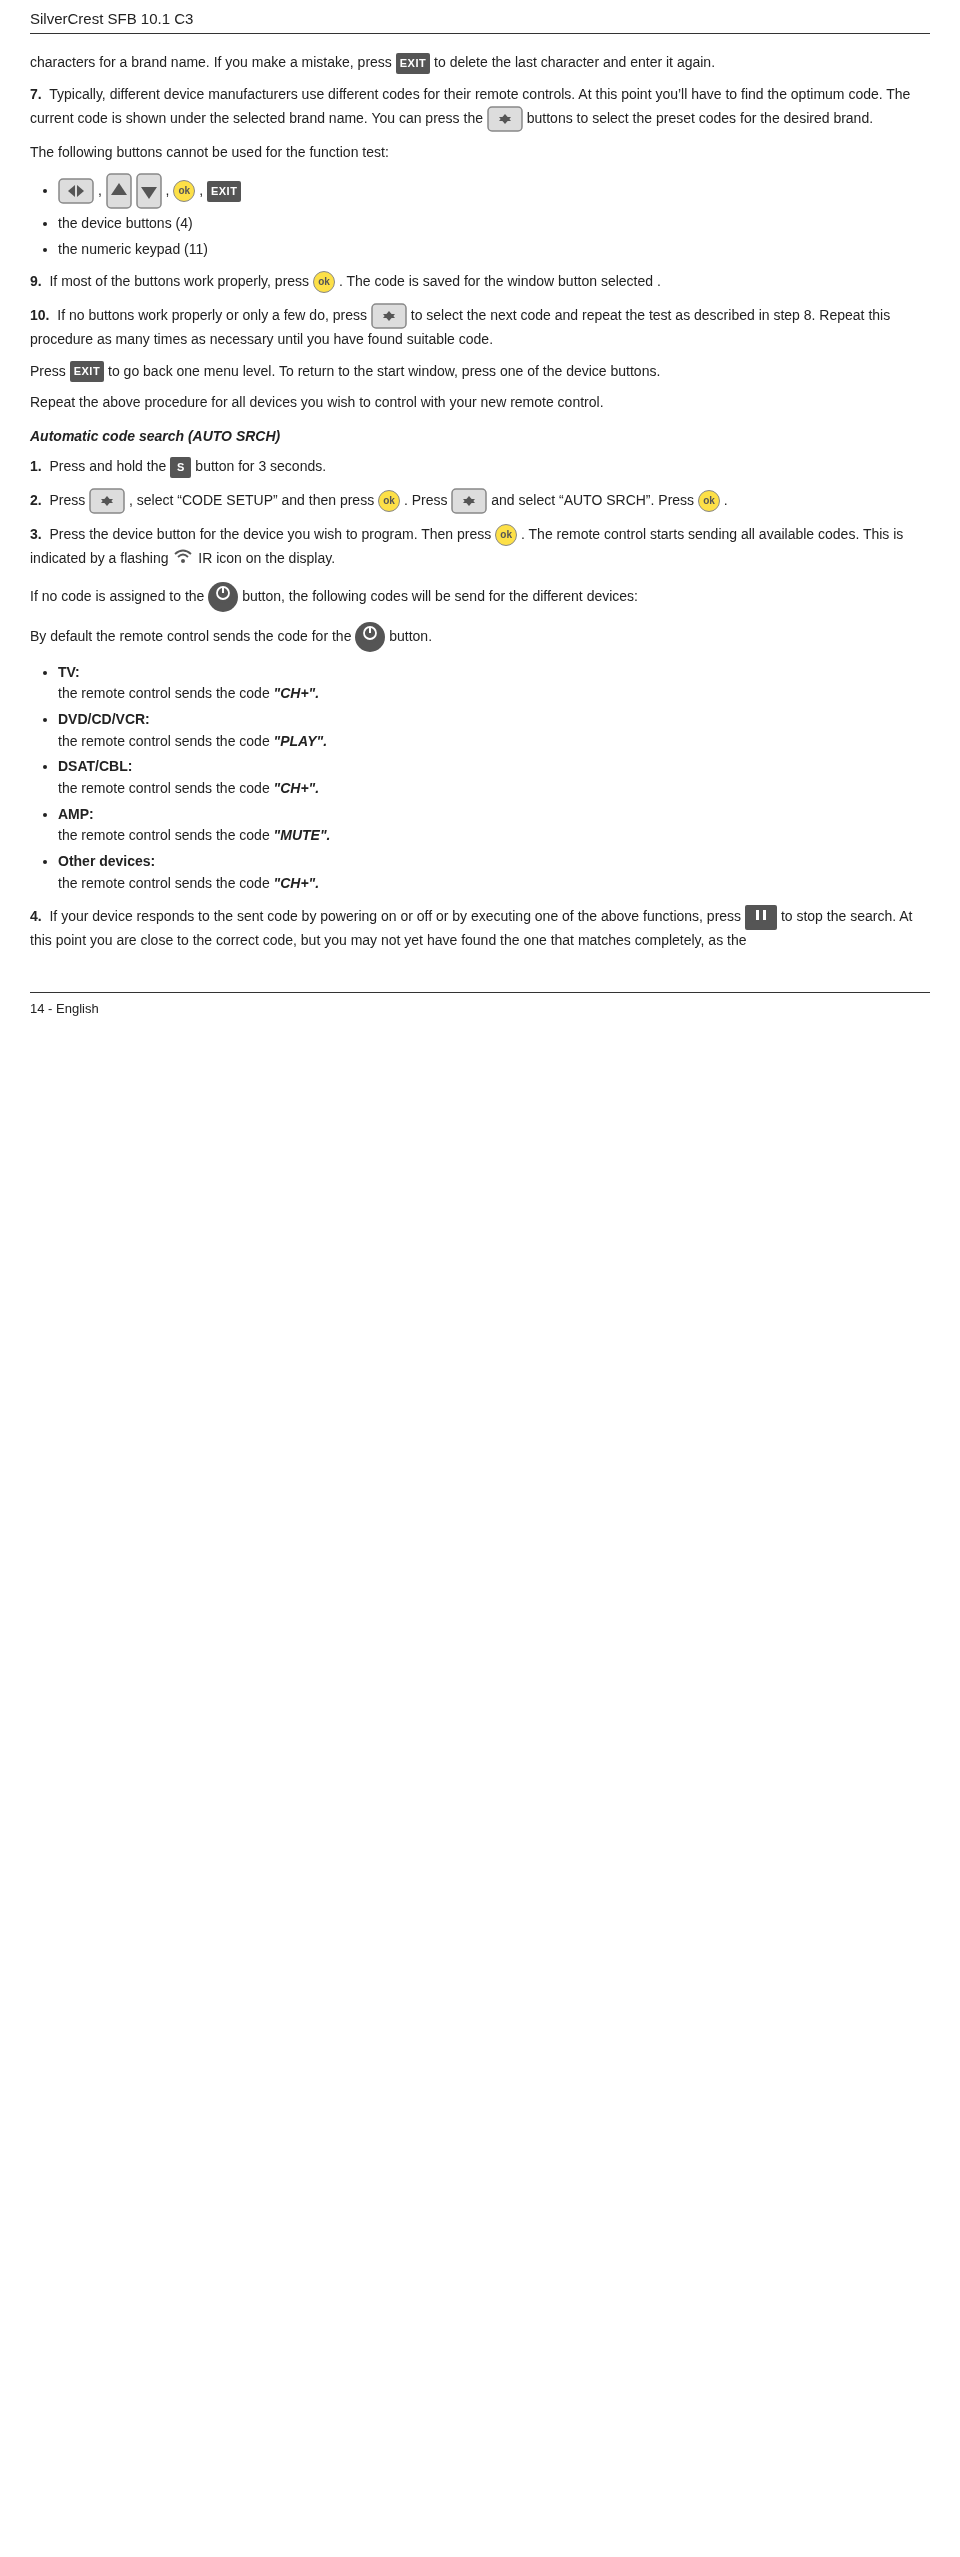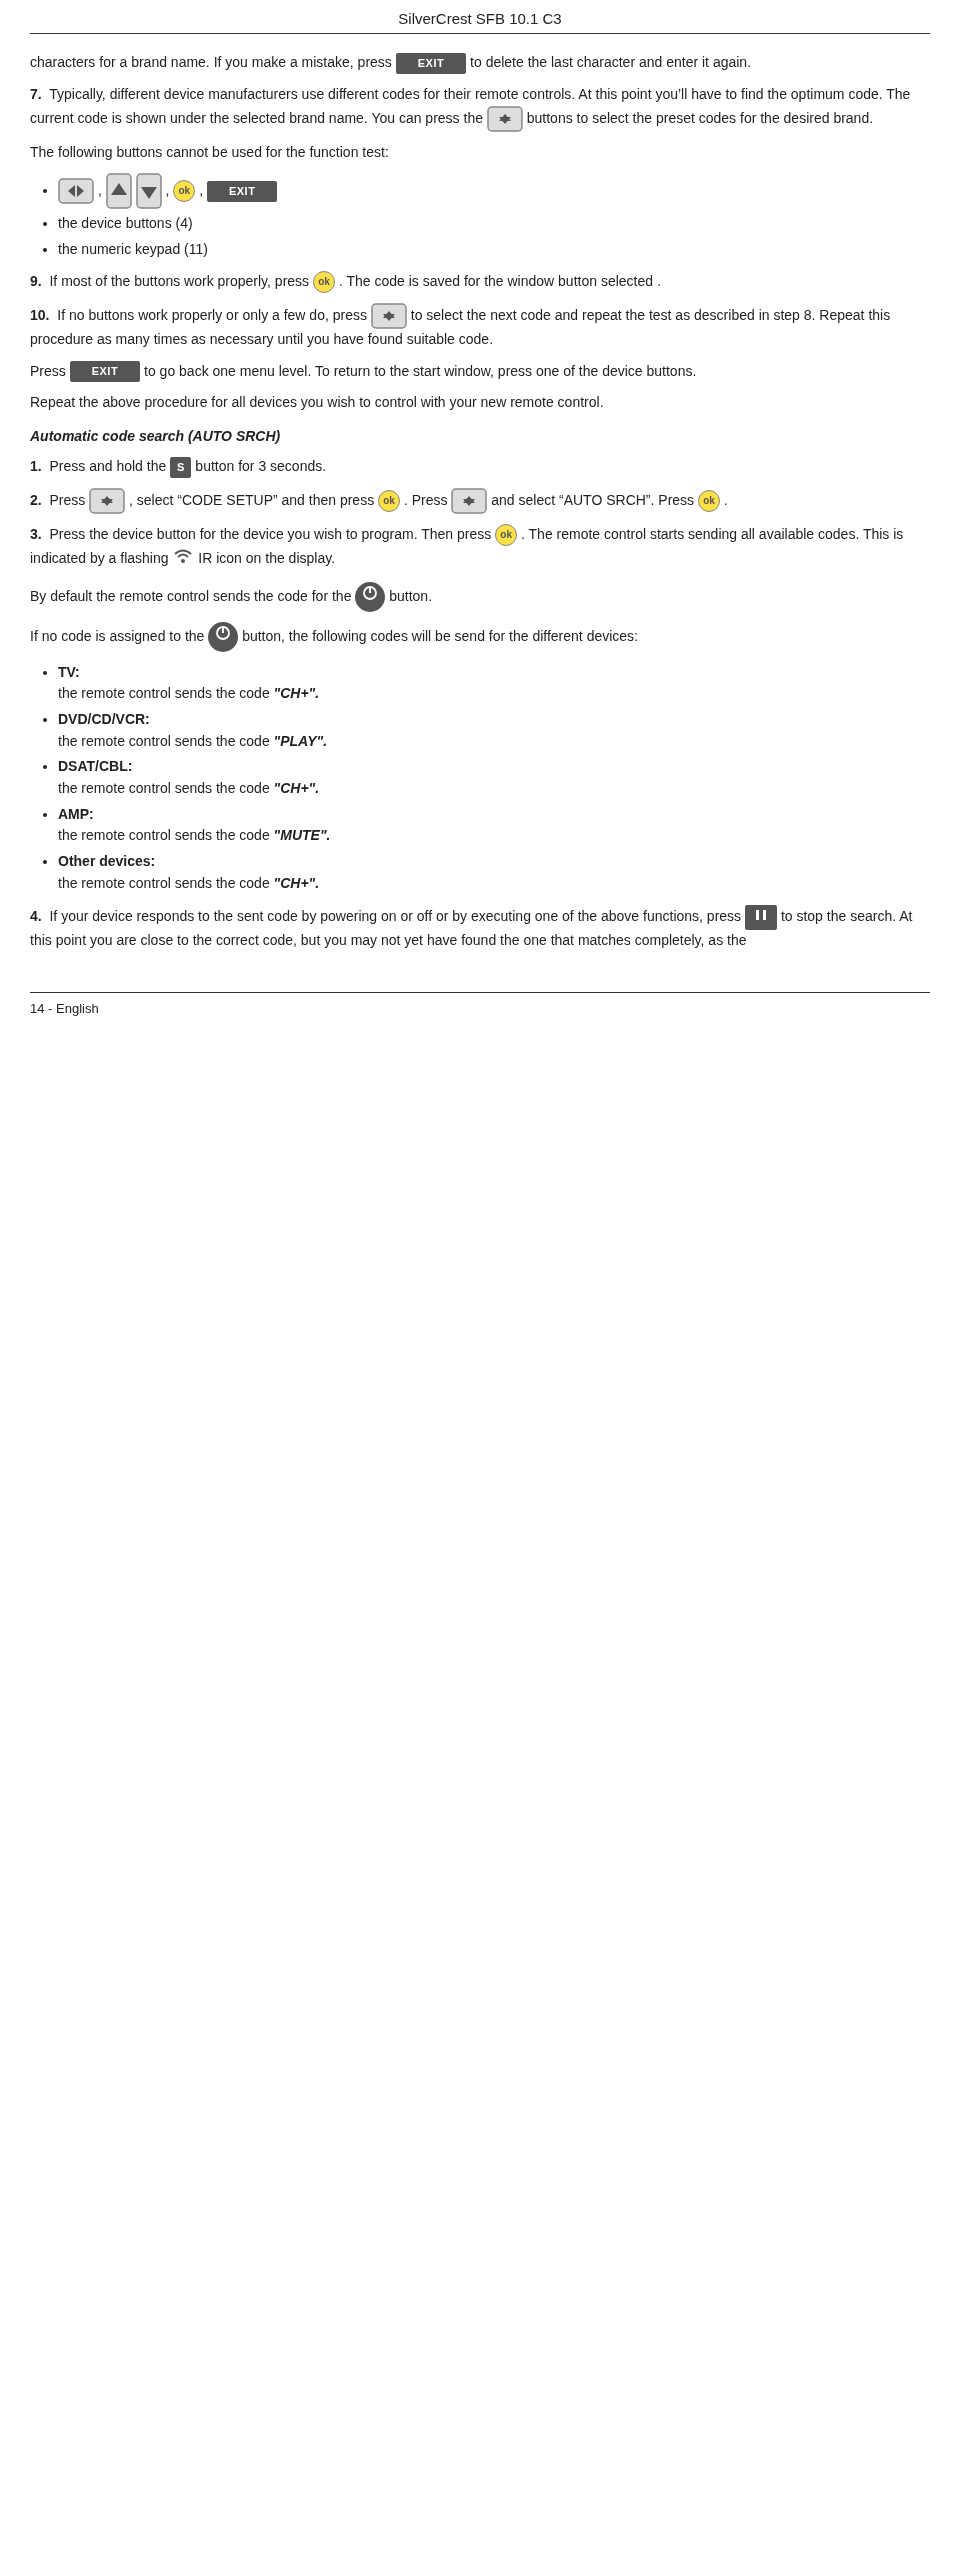--- a/index.html
+++ b/index.html
@@ -12,21 +12,21 @@
       min-height: 2557px;
     }
     .page-wrapper {
       width: 960px;
       padding: 0 30px;
       position: relative;
     }
     .header {
       display: flex;
       align-items: center;
-      justify-content: center;
+      justify-content: flex-start;
       border-bottom: 1.5px solid #333;
       padding: 10px 0 6px 0;
       margin-bottom: 18px;
     }
     .header-title {
       font-size: 15px;
       font-weight: normal;
       color: #222;
     }
     .footer {
@@ -57,21 +57,21 @@
     ul > li {
       margin-bottom: 4px;
       line-height: 1.55;
     }
     .btn-exit {
       display: inline-block;
       background: #555;
       color: #fff;
       font-size: 11px;
       font-weight: bold;
-      padding: 2px 22px;
+      padding: 2px 4px;
       border-radius: 2px;
       vertical-align: middle;
       letter-spacing: 0.5px;
     }
     .btn-s {
       display: inline-block;
       background: #555;
       color: #fff;
       font-size: 11px;
       font-weight: bold;
@@ -290,41 +290,41 @@
         <svg width="22" height="18" viewBox="0 0 22 18" xmlns="http://www.w3.org/2000/svg">
           <circle cx="11" cy="15" r="2" fill="#555"></circle>
           <path d="M6,11 Q11,6 16,11" stroke="#555" stroke-width="1.8" fill="none"></path>
           <path d="M3,8 Q11,1 19,8" stroke="#555" stroke-width="1.8" fill="none"></path>
         </svg>
       </span>
       <span>IR icon on the display.</span>
     </p>
 
     <p>
+      <span>If no code is assigned to the</span>
+      <span class="btn-power">
+        <svg width="22" height="22" viewBox="0 0 22 22" xmlns="http://www.w3.org/2000/svg">
+          <circle cx="11" cy="11" r="10" fill="#555"></circle>
+          <circle cx="11" cy="11" r="6" fill="none" stroke="#fff" stroke-width="1.8"></circle>
+          <line x1="11" y1="5" x2="11" y2="11" stroke="#fff" stroke-width="2"></line>
+        </svg>
+      </span>
+      <span>button, the following codes will be send for the different devices:</span>
+    </p>
+
+    <p>
       <span>By default the remote control sends the code for the</span>
       <span class="btn-power">
         <svg width="22" height="22" viewBox="0 0 22 22" xmlns="http://www.w3.org/2000/svg">
           <circle cx="11" cy="11" r="10" fill="#555"></circle>
           <circle cx="11" cy="11" r="6" fill="none" stroke="#fff" stroke-width="1.8"></circle>
           <line x1="11" y1="5" x2="11" y2="11" stroke="#fff" stroke-width="2"></line>
         </svg>
       </span>
       <span>button.</span>
-    </p>
-
-    <p>
-      <span>If no code is assigned to the</span>
-      <span class="btn-power">
-        <svg width="22" height="22" viewBox="0 0 22 22" xmlns="http://www.w3.org/2000/svg">
-          <circle cx="11" cy="11" r="10" fill="#555"></circle>
-          <circle cx="11" cy="11" r="6" fill="none" stroke="#fff" stroke-width="1.8"></circle>
-          <line x1="11" y1="5" x2="11" y2="11" stroke="#fff" stroke-width="2"></line>
-        </svg>
-      </span>
-      <span>button, the following codes will be send for the different devices:</span>
     </p>
 
     <ul>
       <li>
         <strong>TV:</strong><br>
         the remote control sends the code <strong><em>"CH+".</em></strong>
       </li>
       <li>
         <strong>DVD/CD/VCR:</strong><br>
         the remote control sends the code <strong><em>"PLAY".</em></strong>

